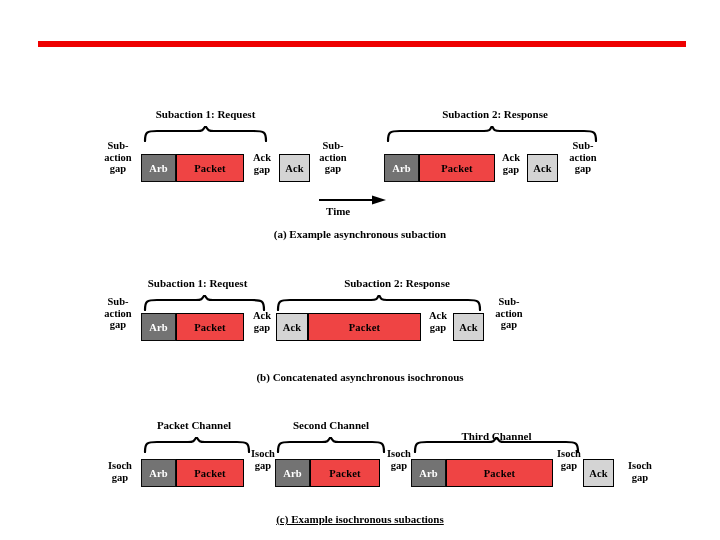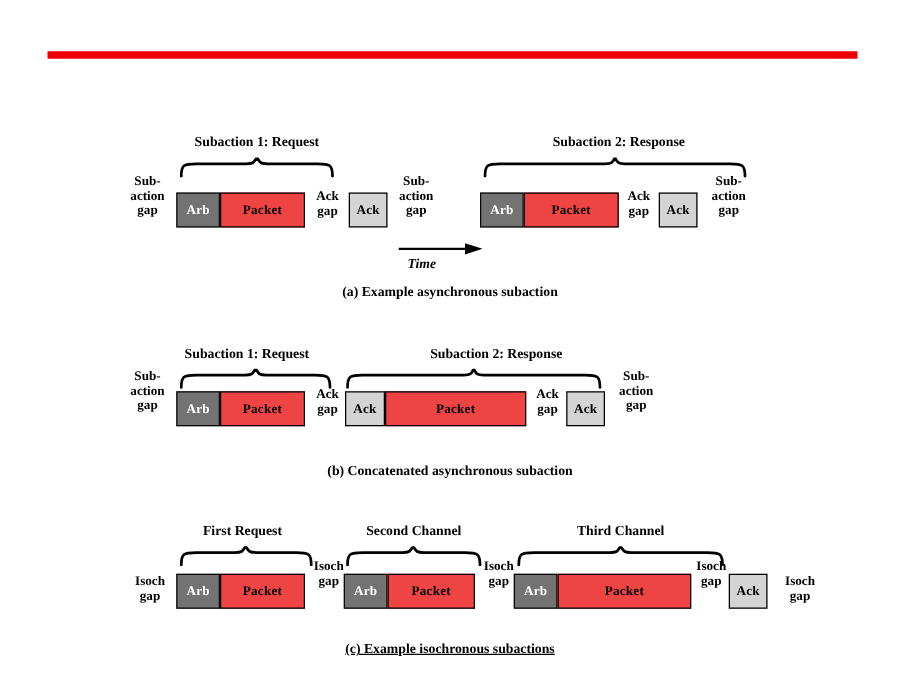--- a/index.html
+++ b/index.html
@@ -104,21 +104,20 @@
   }
 
   
   #time-arrow-wrap { position: absolute; }
   #time-arrow-label {
     position: absolute;
     font-family: "Liberation Serif", serif;
     font-weight: bold;
     font-size: 11px;
     white-space: nowrap;
-    font-style: italic;
   }
 
   .caption {
     position: absolute;
     width: 720px;
     text-align: center;
     font-family: "Liberation Serif", serif;
     font-weight: bold;
     font-size: 11px;
     color: #000000;
@@ -225,28 +224,28 @@
       <span>action</span>
       <span>gap</span>
     </div>
 
     <div class="seg arb" style="left:141px; top:313px; width:35px; height:28px;">Arb</div>
     <div class="seg packet" style="left:176px; top:313px; width:68px; height:28px;">Packet</div>
     <div class="seg ack" style="left:276px; top:313px; width:32px; height:28px;">Ack</div>
     <div class="seg packet" style="left:308px; top:313px; width:113px; height:28px;">Packet</div>
     <div class="seg ack" style="left:453px; top:313px; width:31px; height:28px;">Ack</div>
 
-    <div class="caption" style="top:371px;">(b) Concatenated asynchronous subaction</div>
+    <div class="caption" style="top:371px;">(b) Concatenated asynchronous isochronous</div>
   </div>
 
   <div class="row" style="top:0;">
 
-    <div class="bracelabel" style="left:139px; top:419px; width:110px;">First Request</div>
+    <div class="bracelabel" style="left:139px; top:419px; width:110px;">Packet Channel</div>
     <div class="bracelabel" style="left:272px; top:419px; width:118px;">Second Channel</div>
-    <div class="bracelabel" style="left:418px; top:419px; width:157px;">Third Channel</div>
+    <div class="bracelabel" style="left:418px; top:430px; width:157px;">Third Channel</div>
 
     <div class="brace" style="left:143px; top:437px;">
       <svg width="108" height="16" viewBox="0 0 108 16">
         <path d="M2,15 C2,6 4,5 14,5 L45,5 C51,5 51,4 53.5,0 C56,4 56,5 62,5 L94,5 C104,5 106,6 106,15" fill="none" stroke="#000" stroke-width="2.2" stroke-linecap="round"></path>
       </svg>
     </div>
     <div class="brace" style="left:276px; top:437px;">
       <svg width="110" height="16" viewBox="0 0 110 16">
         <path d="M2,15 C2,6 4,5 14,5 L46,5 C52,5 52,4 54.5,0 C57,4 57,5 63,5 L96,5 C106,5 108,6 108,15" fill="none" stroke="#000" stroke-width="2.2" stroke-linecap="round"></path>
       </svg>

